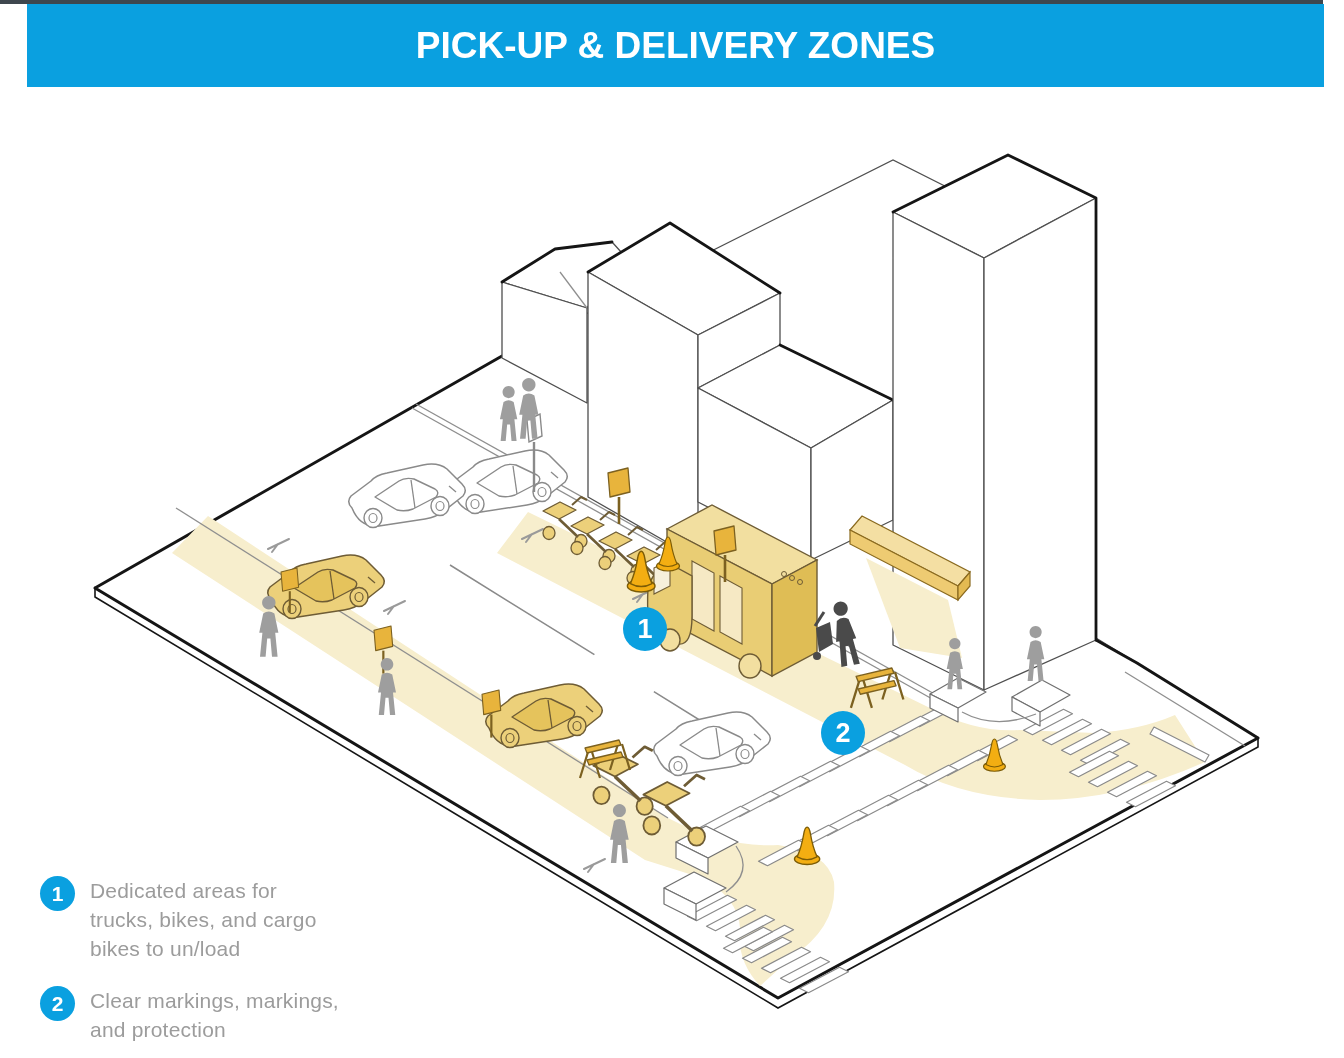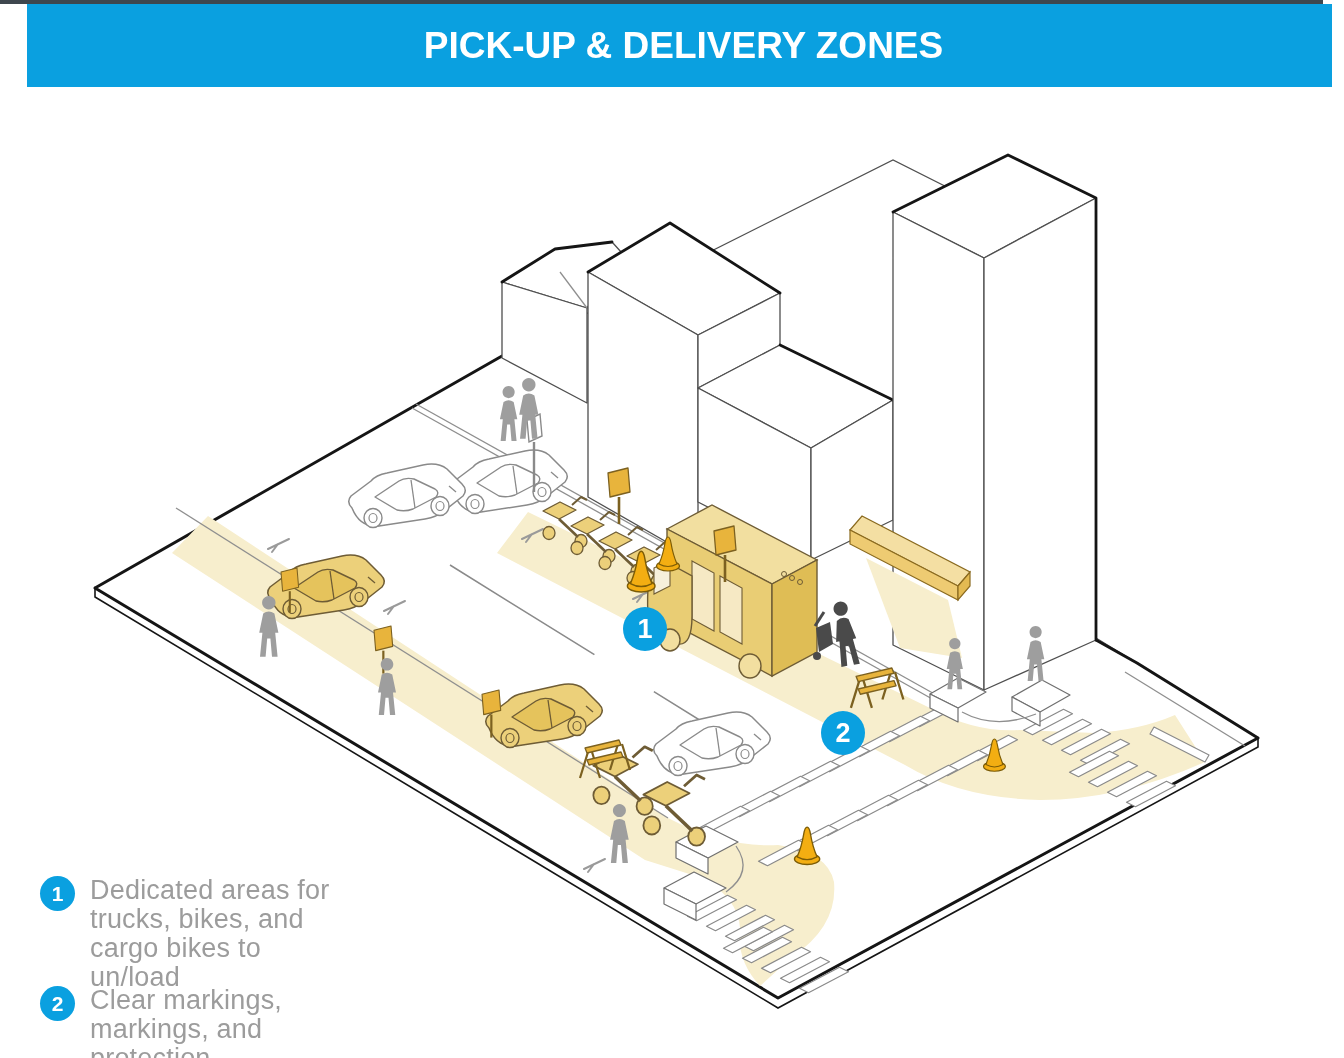--- a/index.html
+++ b/index.html
@@ -1,21 +1,21 @@
 <!DOCTYPE html>
 <html><head>
 <meta charset="utf-8">
 <style>
   html,body{margin:0;padding:0;background:#ffffff;}
   #page{position:relative;width:1344px;height:1058px;background:#ffffff;overflow:hidden;
         font-family:"Liberation Sans", sans-serif;}
   
   #topstrip{position:absolute;left:0;top:0;width:1323px;height:4px;background:#3e474e;}
   #banner{position:absolute;left:27px;top:4px;width:1297px;height:83px;background:#0aa0e0;
-          display:flex;align-items:center;justify-content:center;padding-left:8px;}
+          display:flex;align-items:center;justify-content:center;}
   #banner .title{color:#ffffff;font-weight:bold;font-size:37px;letter-spacing:0px;}
   
   #scene{position:absolute;left:0;top:0;width:1344px;height:1058px;}
   
   .slab{fill:#ffffff;stroke:#4f4f4f;stroke-width:1.2;}
   .slabside{fill:#ffffff;stroke:#151515;stroke-width:1.6;}
   .thick{fill:none;stroke:#151515;stroke-width:3;stroke-linejoin:round;stroke-linecap:round;}
   .thin{fill:none;stroke:#8f8f8f;stroke-width:1.3;}
   .zone{fill:#f7eecd;stroke:none;}
   .bld{fill:#ffffff;stroke:#4f4f4f;stroke-width:1.3;stroke-linejoin:round;}
@@ -36,21 +36,21 @@
   .car-yellow{--cb:#ecd07a;--cg:#e5c35c;--cs:#6e5c35;}
   .tmark{fill:none;stroke:#9a9a9a;stroke-width:2;stroke-linecap:round;}
   .centerline{fill:none;stroke:#8a8a8a;stroke-width:1.5;stroke-dasharray:170 70;}
   
   .marker{position:absolute;width:44px;height:44px;border-radius:50%;background:#0aa0e0;
           color:#fff;font-weight:bold;font-size:27px;display:flex;align-items:center;justify-content:center;}
   
   .legend-item{position:absolute;display:flex;gap:15px;}
   .legend-num{width:35px;height:35px;border-radius:50%;background:#0aa0e0;color:#fff;
               font-weight:bold;font-size:21px;display:flex;align-items:center;justify-content:center;flex:0 0 35px;}
-  .legend-text{width:250px;color:#9c9c9c;font-size:27px;line-height:29px;letter-spacing:0.2px;}
+  .legend-text{width:250px;color:#9c9c9c;font-size:21px;line-height:29px;letter-spacing:0.2px;}
 </style>
 </head>
 <body>
 
 <div id="page">
 
   <div id="topstrip"></div>
   <div id="banner">
     <div class="title">PICK-UP &amp; DELIVERY ZONES</div>
   </div>

